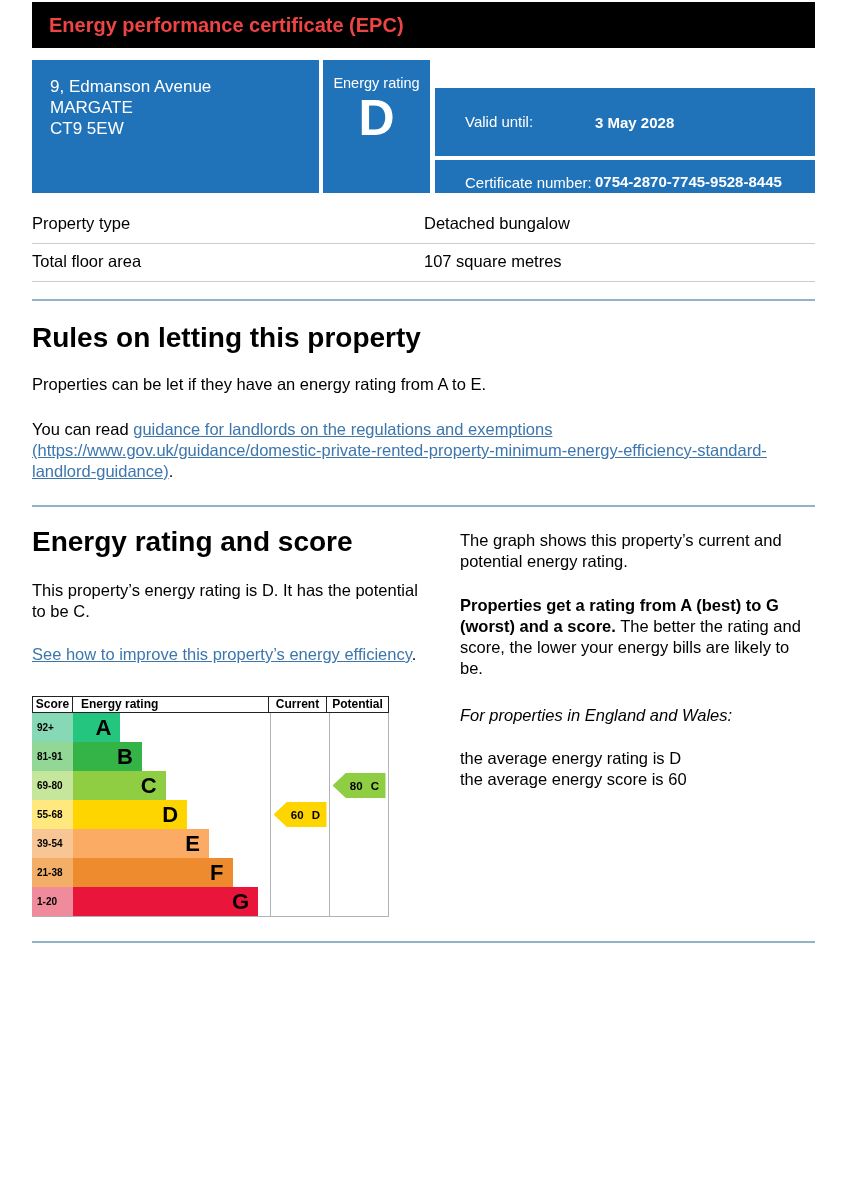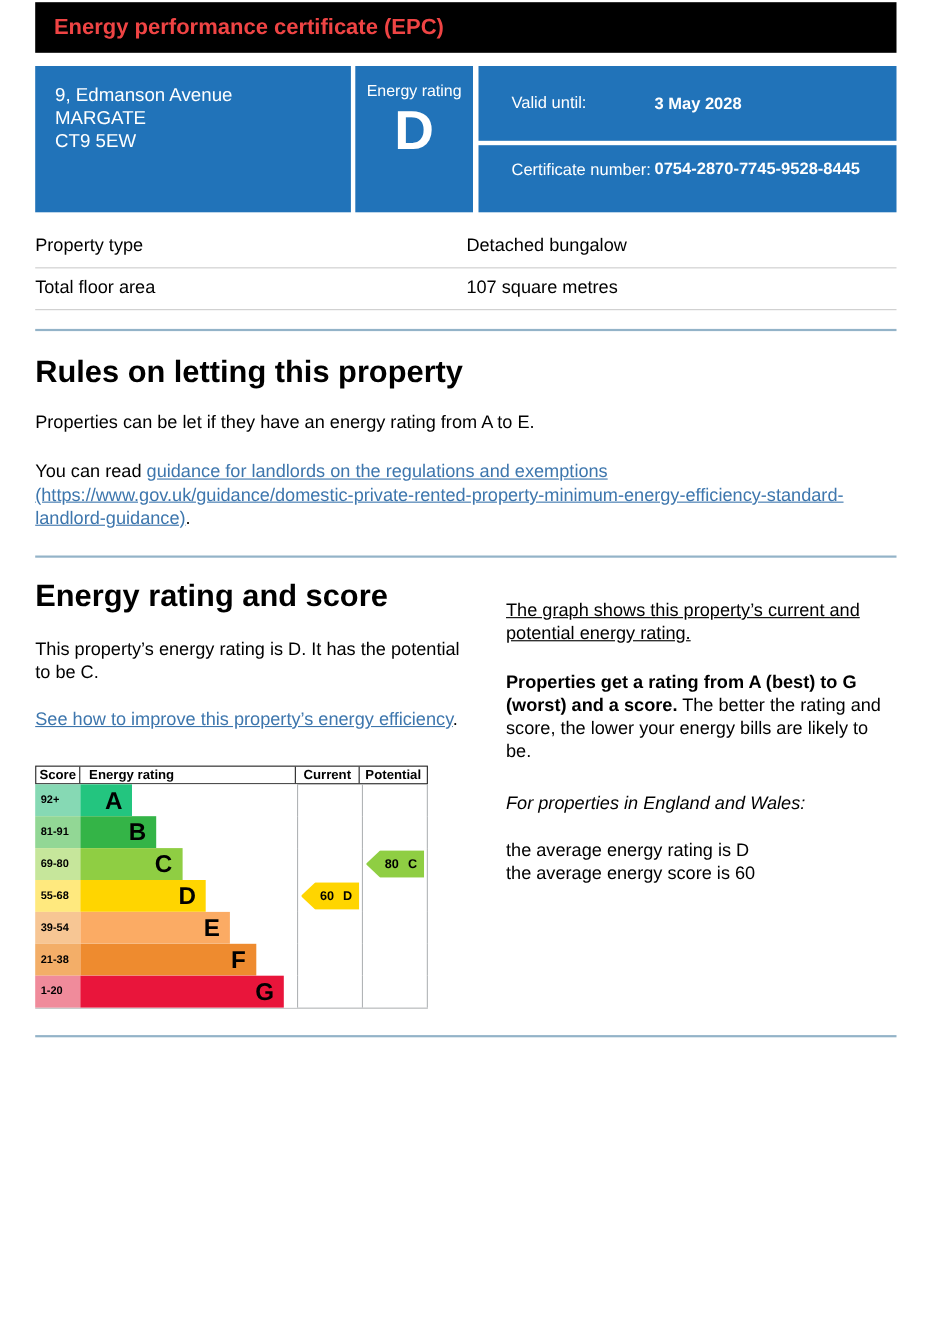--- a/index.html
+++ b/index.html
@@ -13,21 +13,21 @@
   .title-bar h1 { color:#ef4444; font-size:20px; font-weight:bold; padding-left:17px; letter-spacing:0; }
 
   
   .summary { margin-top:12px; height:133px; display:flex; }
   .panel { background:#2173b9; color:#fff; }
   .addr { flex:0 0 287px; padding:16px 18px; font-size:17px; line-height:21px; }
   .rating { flex:0 0 107px; margin-left:4px; text-align:center; padding-top:15px; }
   .rating-label { font-size:14.5px; }
   .rating-value { font-size:50px; font-weight:bold; line-height:54px; }
   .validity { flex:1; margin-left:5px; display:flex; flex-direction:column; }
-  .vrow { display:flex; padding-left:30px; font-size:15px; }
+  .vrow { display:flex; padding-left:30px; font-size:15px;margin-top:28px; }
   .vrow-top { flex:0 0 68px; align-items:center; }
   .vrow-bottom { flex:1; margin-top:4px; padding-top:13px; }
   .vlabel { width:130px; flex:0 0 130px; line-height:20px; }
   .vvalue { font-weight:bold; }
 
   
   .facts { margin-top:13px; }
   .fact-row { display:flex; align-items:baseline; padding:8px 0 10px; border-bottom:1px solid #ccc; font-size:16.5px; }
   .fact-label { flex:0 0 392px; }
 
@@ -45,21 +45,21 @@
   .rules p.read { margin-top:24px; }
 
   a.link { color:#3d76ad; text-decoration:underline; cursor:pointer; overflow-wrap:break-word; }
 
   
   .two-col { display:flex; margin-top:19px; }
   .col-left { width:395px; flex:0 0 395px; }
   .col-right { margin-left:33px; flex:1; }
   .col-left p.intro { margin-top:22px; }
   .col-left p.improve { margin-top:22px; }
-  .col-right p.g1 { margin-top:19px;text-decoration:underline; }
+  .col-right p.g1 { margin-top:4px; }
   .col-right p.g2 { margin-top:23px; }
   .col-right p.g3 { margin-top:26px;font-style:italic; }
   .col-right .avg { margin-top:22px; font-size:16.5px; line-height:21px; }
 
   
   .epc-chart { margin-top:31px; width:357px; }
   .epc-head { display:flex; border:1px solid #222; height:17px; align-items:center; font-size:12px; font-weight:bold; }
   .h-score { width:40px; text-align:center; border-right:1px solid #222; line-height:15px; }
   .h-energy { width:196px; padding-left:8px; border-right:1px solid #222; line-height:15px; }
   .h-current { width:58px; text-align:center; border-right:1px solid #222; line-height:15px; }

